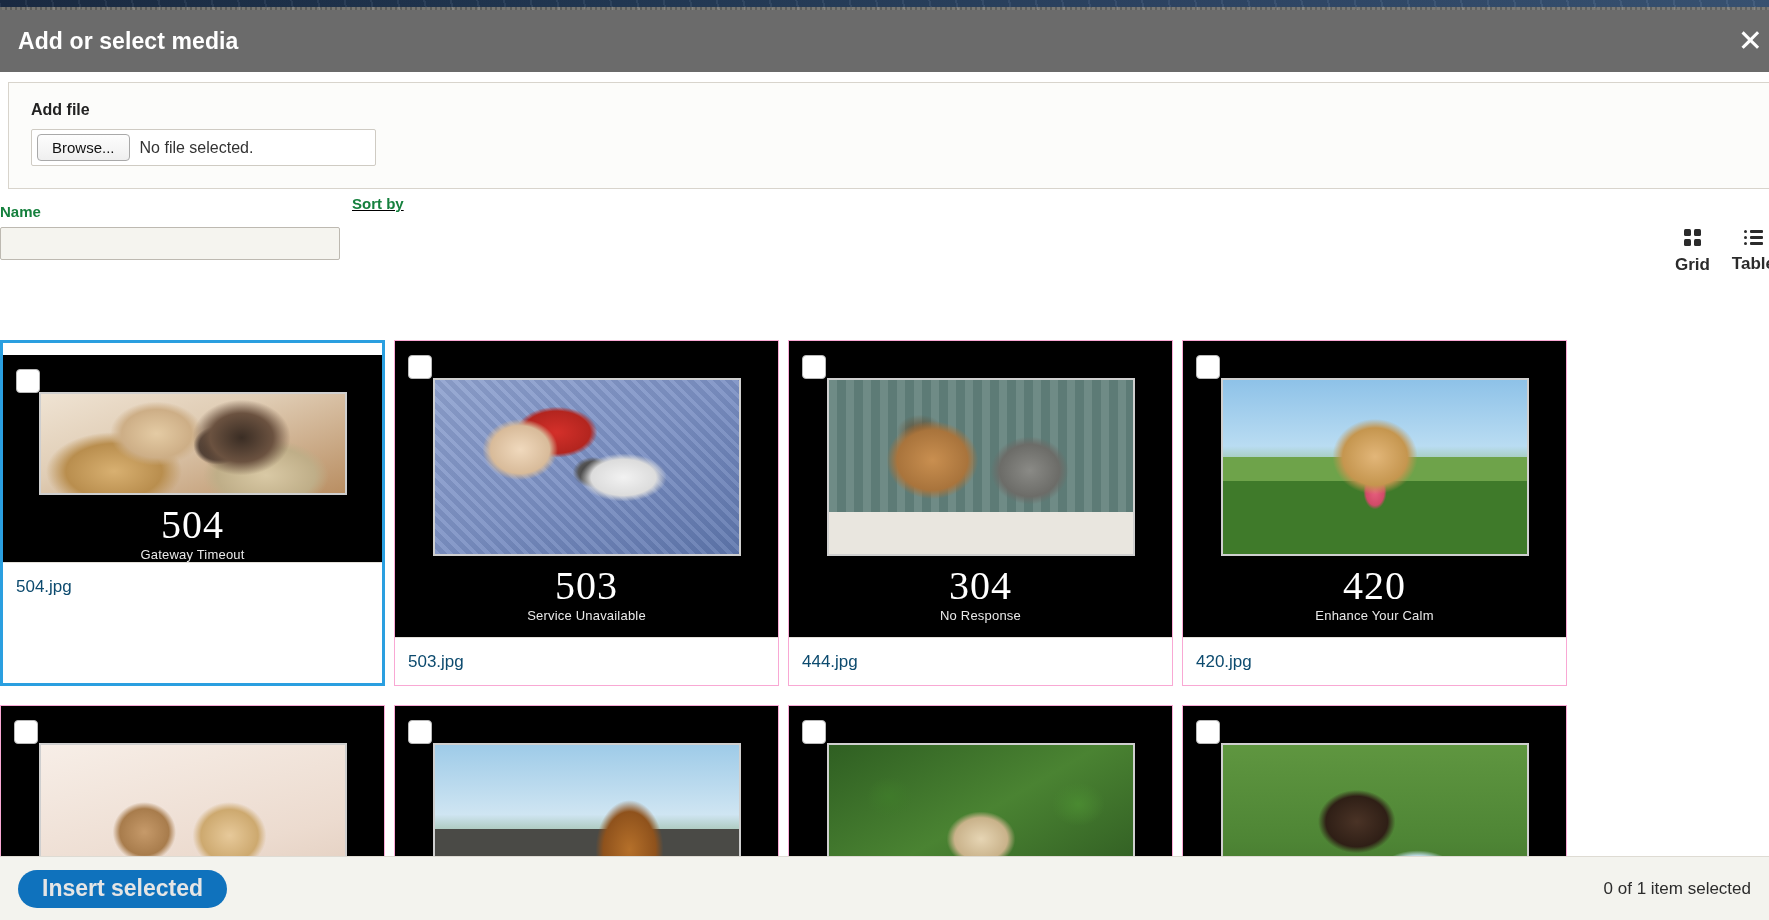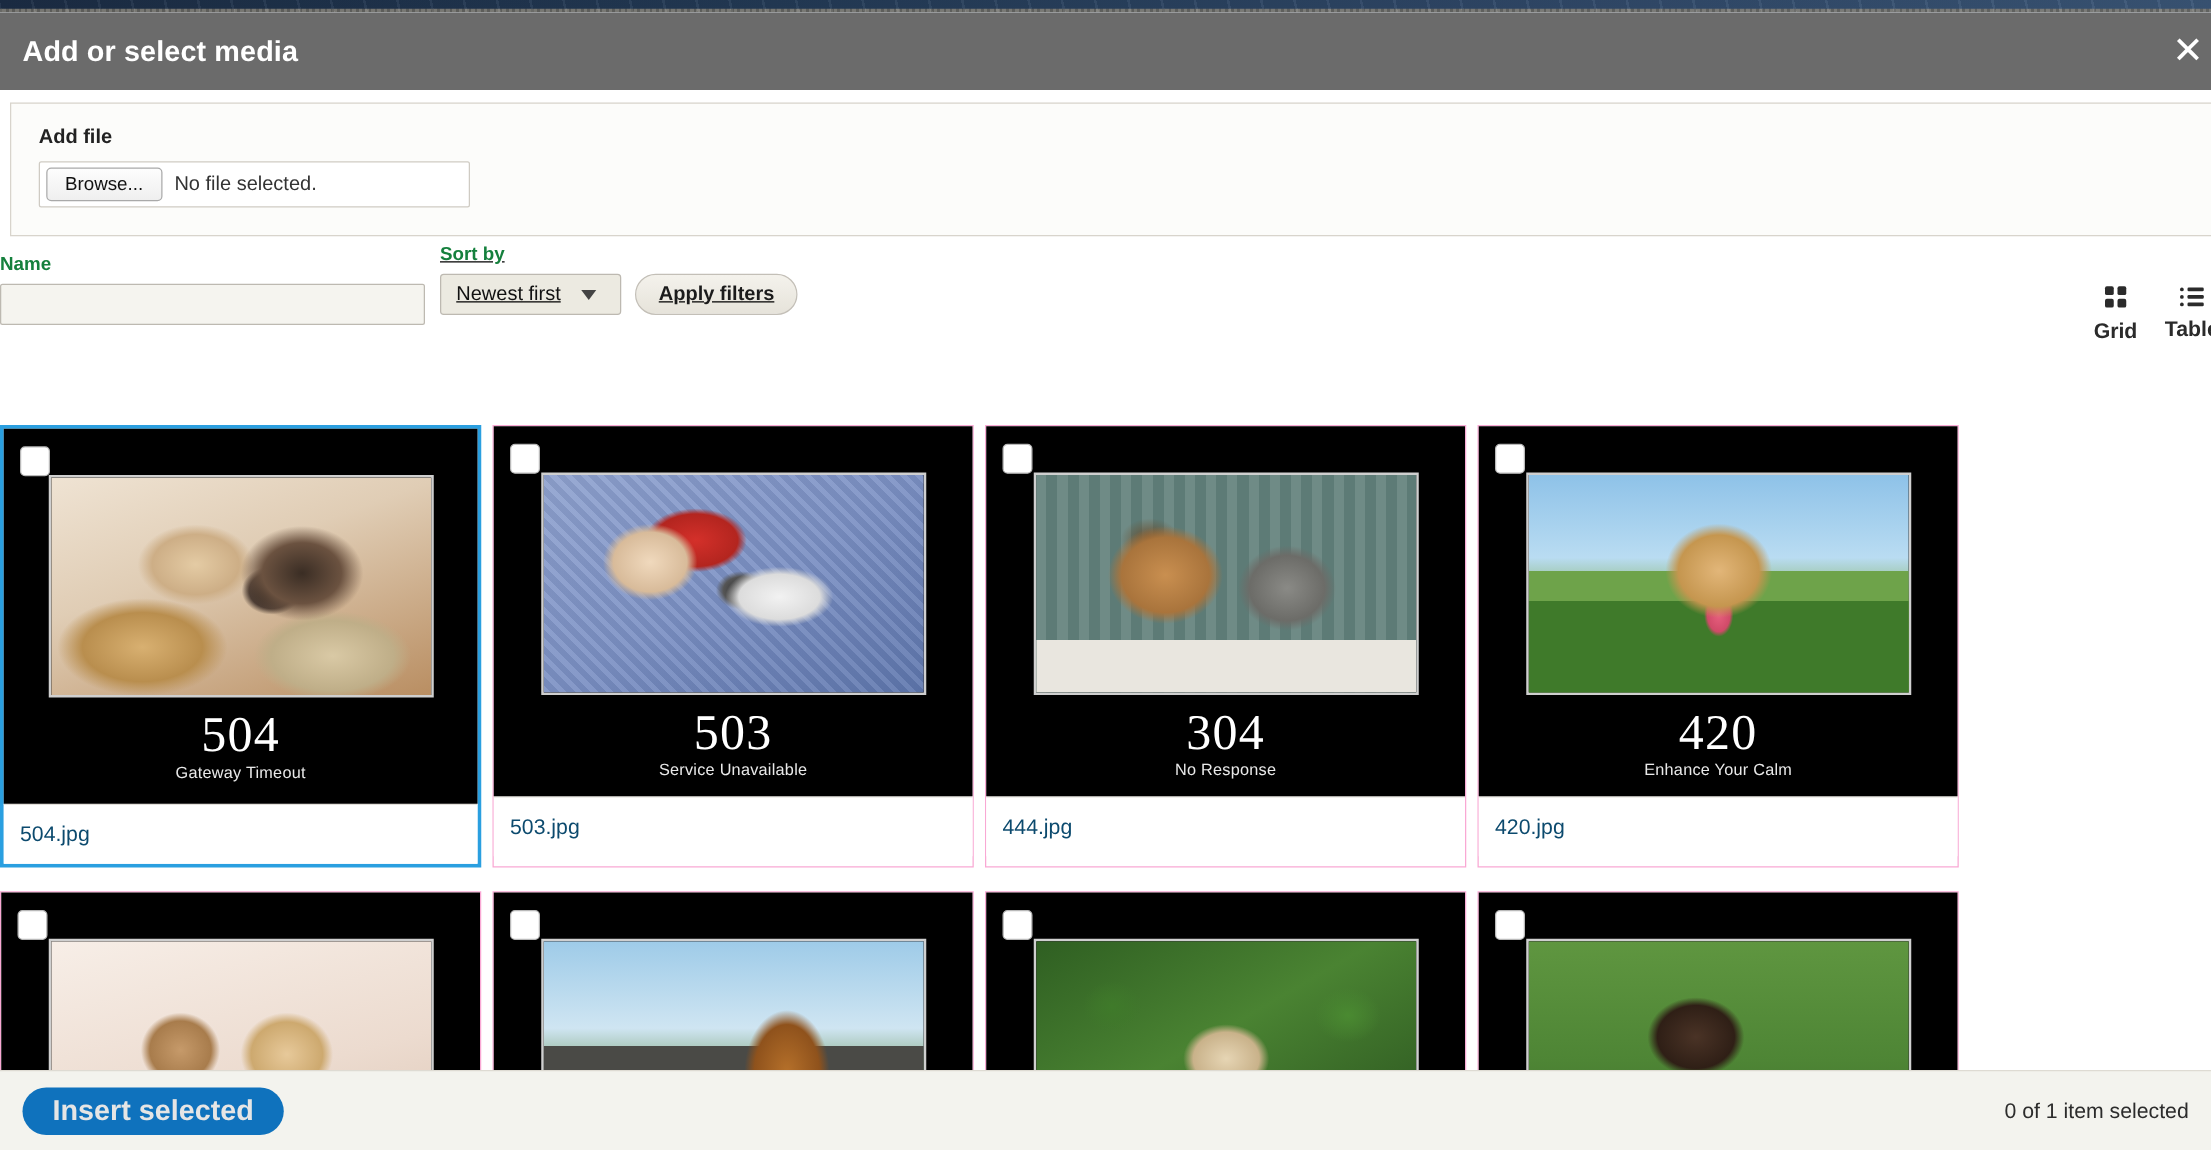--- a/index.html
+++ b/index.html
@@ -210,21 +210,21 @@
   .card.selected {
     border: 3px solid #2a9fe0;
   }
   .card .thumb-area {
     background: #000;
     height: 296px;
     position: relative;
     overflow: hidden;
     display: flex; flex-direction: column; align-items: center;
   }
-  .card.selected .thumb-area { height: 300px; }
+  .card.selected .thumb-area { height: 207px; margin-top: 12px; }
   .card-check {
     position: absolute; left: 13px; top: 14px;
     width: 24px; height: 24px;
     background: #fff;
     border: 1px solid #b9b9b9;
     border-radius: 4px;
     z-index: 3;
     cursor: pointer;
   }
   .photo-frame {
@@ -360,27 +360,20 @@
     </div>
 
     <div class="filter-bar">
       <div class="fl-group" style="left:0; top:14px;">
         <span class="fl-label">Name</span>
         <input class="text-input" type="text" placeholder="" style="">
       </div>
 
       <div class="fl-group" style="left:352px; top:6px;text-decoration:underline;">
         <span class="fl-label">Sort by</span>
-        <div style="display:flex; align-items:center; gap:11px;">
-          <div class="select-box">
-            <span>Newest first</span>
-            <span class="caret"></span>
-          </div>
-          <button class="apply-btn">Apply filters</button>
-        </div>
       </div>
 
       <div class="view-toggle">
         <div class="view-opt">
           <span class="icon-grid">
             <i></i>
               <i></i>
               <i></i>
               <i></i>
           </span>

